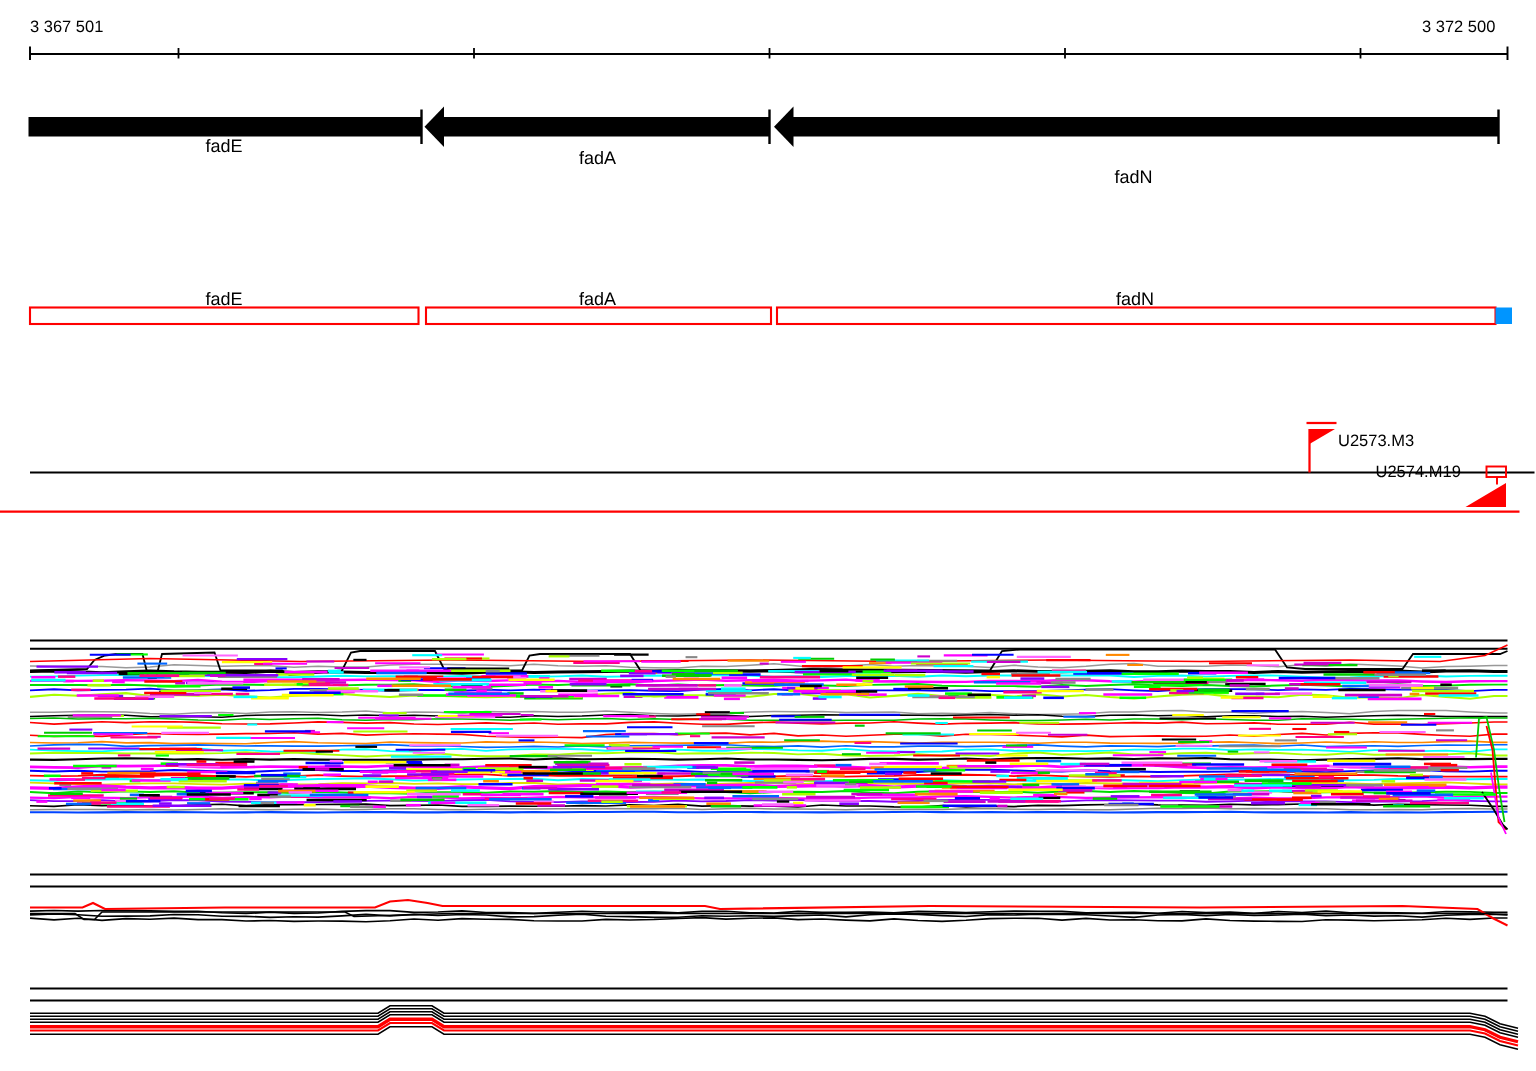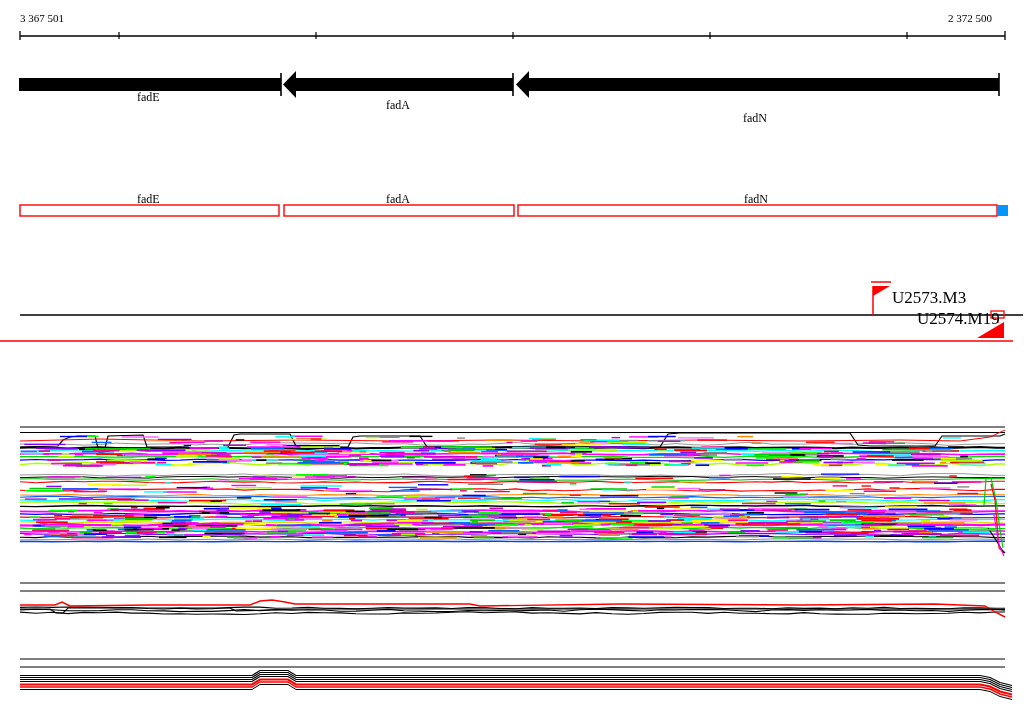--- a/index.html
+++ b/index.html
@@ -1,22 +1,22 @@
 <!DOCTYPE html>
 <html><head>
 <meta charset="utf-8">
 <style>
   html,body{margin:0;padding:0;background:#ffffff;}
   .stage{position:relative;width:1024px;height:714px;background:#fff;overflow:hidden;
-         font-family:Liberation Serif, serif;}
+         font-family:Liberation Sans, sans-serif;}
   svg{position:absolute;left:0;top:0;}
   .lbl{position:absolute;color:#000;white-space:pre;line-height:1;}
   .coord{font-size:11px;}
   .gene{font-size:12px;}
-  .flag{font-size:17px;}
+  .flag{font-size:11px;}
 </style>
 </head>
 <body>
 
 <div class="stage">
   <svg id="chart" width="1024" height="714" viewBox="0 0 1024 714">
       <line x1="20" y1="36" x2="1005" y2="36" stroke="#000" stroke-width="1.3"></line>
       <line x1="20" y1="31" x2="20" y2="40" stroke="#000" stroke-width="1.3"></line>
       <line x1="1005" y1="31" x2="1005" y2="40" stroke="#000" stroke-width="1.3"></line>
       <line x1="119" y1="32" x2="119" y2="39" stroke="#000" stroke-width="1.2"></line>
@@ -1103,21 +1103,21 @@
       <polyline points="20,675.5 252,675.5 260,670.5 288,670.5 296,675.5 500,675.5 700,675.5 980,675.5 990,677.5 1000,682.5 1012,685.5" fill="none" stroke="#000000" stroke-width="1.1"></polyline>
       <polyline points="20,677.5 252,677.5 260,672.5 288,672.5 296,677.5 500,677.5 700,677.5 980,677.5 990,679.5 1000,684.5 1012,687.5" fill="none" stroke="#000000" stroke-width="1.1"></polyline>
       <polyline points="20,679.5 252,679.5 260,674.5 288,674.5 296,679.5 500,679.5 700,679.5 980,679.5 990,681.5 1000,686.5 1012,689.5" fill="none" stroke="#000000" stroke-width="1.1"></polyline>
       <polyline points="20,681.5 252,681.5 260,676.5 288,676.5 296,681.5 500,681.5 700,681.5 980,681.5 990,683.5 1000,688.5 1012,691.5" fill="none" stroke="#000000" stroke-width="1.1"></polyline>
       <polyline points="20,684.5 252,684.5 260,679.5 288,679.5 296,684.5 500,684.5 700,684.5 980,684.5 990,686.5 1000,691.5 1012,694.5" fill="none" stroke="#ff0000" stroke-width="2.2"></polyline>
       <polyline points="20,687 252,687 260,682 288,682 296,687 500,687 700,687 980,687 990,689 1000,694 1012,697" fill="none" stroke="#ff0000" stroke-width="1.4"></polyline>
       <polyline points="20,689.5 252,689.5 260,684.5 288,684.5 296,689.5 500,689.5 700,689.5 980,689.5 990,691.5 1000,696.5 1012,699.5" fill="none" stroke="#000000" stroke-width="1"></polyline>
     </svg>
 
   <div class="lbl coord" style="left:20px;top:13px;">3 367 501</div>
-  <div class="lbl coord" style="left:948px;top:13px;">2 372 500</div>
+  <div class="lbl coord" style="left:948px;top:13px;">3 372 500</div>
 
   <div class="lbl gene" style="left:137px;top:91px;">fadE</div>
   <div class="lbl gene" style="left:386px;top:99px;">fadA</div>
   <div class="lbl gene" style="left:743px;top:112px;">fadN</div>
 
   <div class="lbl gene" style="left:137px;top:193px;">fadE</div>
   <div class="lbl gene" style="left:386px;top:193px;">fadA</div>
   <div class="lbl gene" style="left:744px;top:193px;">fadN</div>
 
   <div class="lbl flag" style="left:892px;top:289px;">U2573.M3</div>

